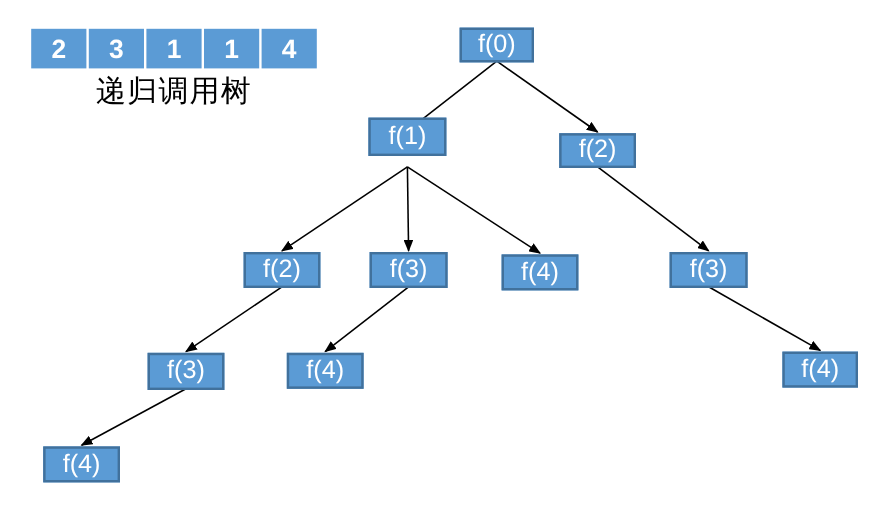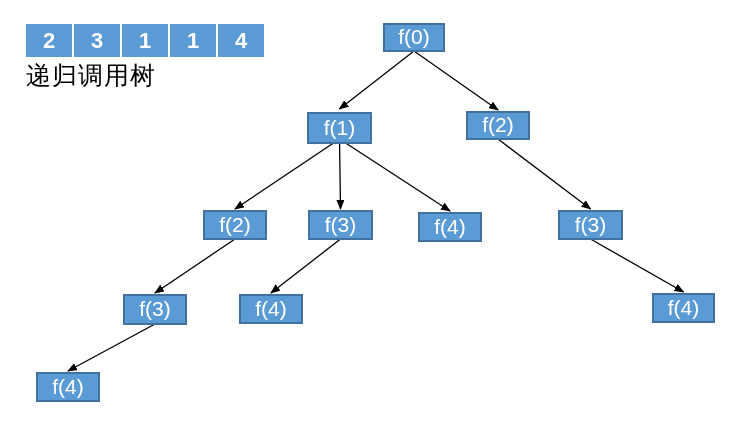--- a/index.html
+++ b/index.html
@@ -26,21 +26,21 @@
     justify-content: center;
     font-size: 22px;
     font-weight: bold;
     line-height: 1;
   }
   #caption {
     position: absolute;
     left: 26px;
     top: 59px;
     width: 238px;
-    text-align: left;
+    text-align: center;
     font-family: Liberation Sans, sans-serif;
     font-size: 25px;
     letter-spacing: 1px;
     white-space: nowrap;
   }
   #edges-layer {
     position: absolute;
     left: 0;
     top: 0;
   }
@@ -85,21 +85,21 @@
       <div class="cell" style="background: rgb(91, 155, 213); color: rgb(255, 255, 255);">3</div>
       <div class="cell" style="background: rgb(91, 155, 213); color: rgb(255, 255, 255);">1</div>
       <div class="cell" style="background: rgb(91, 155, 213); color: rgb(255, 255, 255);">1</div>
       <div class="cell" style="background: rgb(91, 155, 213); color: rgb(255, 255, 255);">4</div>
     </div>
 
   <div id="caption" style="color: rgb(0, 0, 0);">递归调用树</div>
 
   <div id="nodes-layer">
       <div class="node" style="left: 383px; top: 23px; width: 62px; height: 29px; background: rgb(91, 155, 213); border: 2px solid rgb(65, 113, 156); color: rgb(255, 255, 255);">f(0)</div>
-      <div class="node" style="left: 307px; top: 112px; width: 65px; height: 32px; background: rgb(91, 155, 213); border: 2px solid rgb(65, 113, 156); color: rgb(255, 255, 255);">f(1)</div>
+      <div class="node" style="left: 307px; top: 98px; width: 65px; height: 32px; background: rgb(91, 155, 213); border: 2px solid rgb(65, 113, 156); color: rgb(255, 255, 255);">f(1)</div>
       <div class="node" style="left: 466px; top: 111px; width: 64px; height: 29px; background: rgb(91, 155, 213); border: 2px solid rgb(65, 113, 156); color: rgb(255, 255, 255);">f(2)</div>
       <div class="node" style="left: 203px; top: 210px; width: 64px; height: 30px; background: rgb(91, 155, 213); border: 2px solid rgb(65, 113, 156); color: rgb(255, 255, 255);">f(2)</div>
       <div class="node" style="left: 308px; top: 210px; width: 65px; height: 30px; background: rgb(91, 155, 213); border: 2px solid rgb(65, 113, 156); color: rgb(255, 255, 255);">f(3)</div>
       <div class="node" style="left: 418px; top: 212px; width: 64px; height: 30px; background: rgb(91, 155, 213); border: 2px solid rgb(65, 113, 156); color: rgb(255, 255, 255);">f(4)</div>
       <div class="node" style="left: 558px; top: 210px; width: 65px; height: 30px; background: rgb(91, 155, 213); border: 2px solid rgb(65, 113, 156); color: rgb(255, 255, 255);">f(3)</div>
       <div class="node" style="left: 123px; top: 294px; width: 64px; height: 31px; background: rgb(91, 155, 213); border: 2px solid rgb(65, 113, 156); color: rgb(255, 255, 255);">f(3)</div>
       <div class="node" style="left: 239px; top: 294px; width: 64px; height: 30px; background: rgb(91, 155, 213); border: 2px solid rgb(65, 113, 156); color: rgb(255, 255, 255);">f(4)</div>
       <div class="node" style="left: 652px; top: 293px; width: 63px; height: 30px; background: rgb(91, 155, 213); border: 2px solid rgb(65, 113, 156); color: rgb(255, 255, 255);">f(4)</div>
       <div class="node" style="left: 36px; top: 372px; width: 64px; height: 30px; background: rgb(91, 155, 213); border: 2px solid rgb(65, 113, 156); color: rgb(255, 255, 255);">f(4)</div>
     </div>

